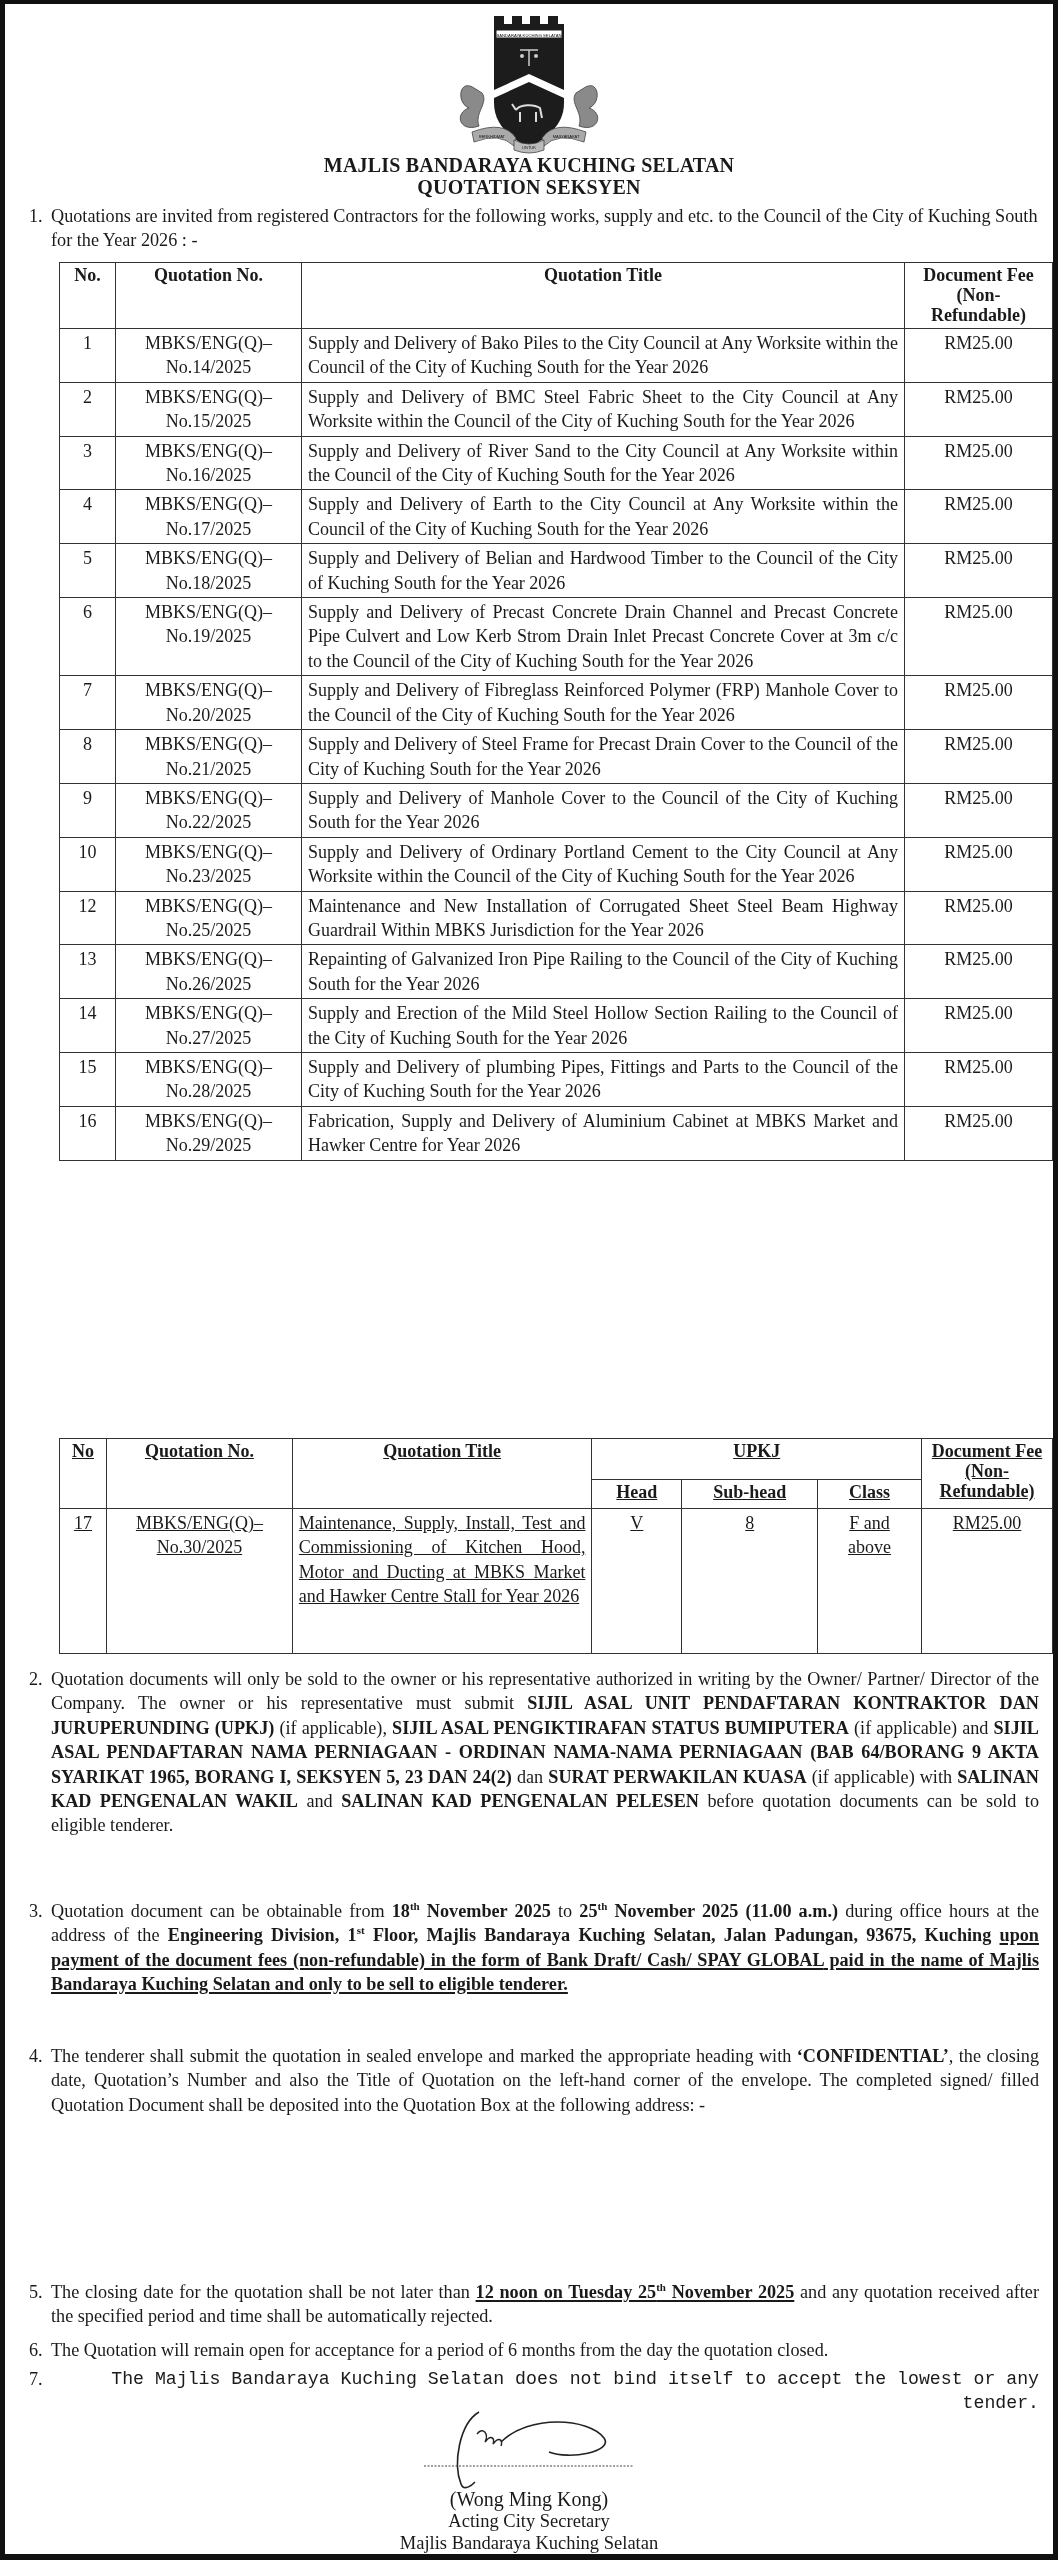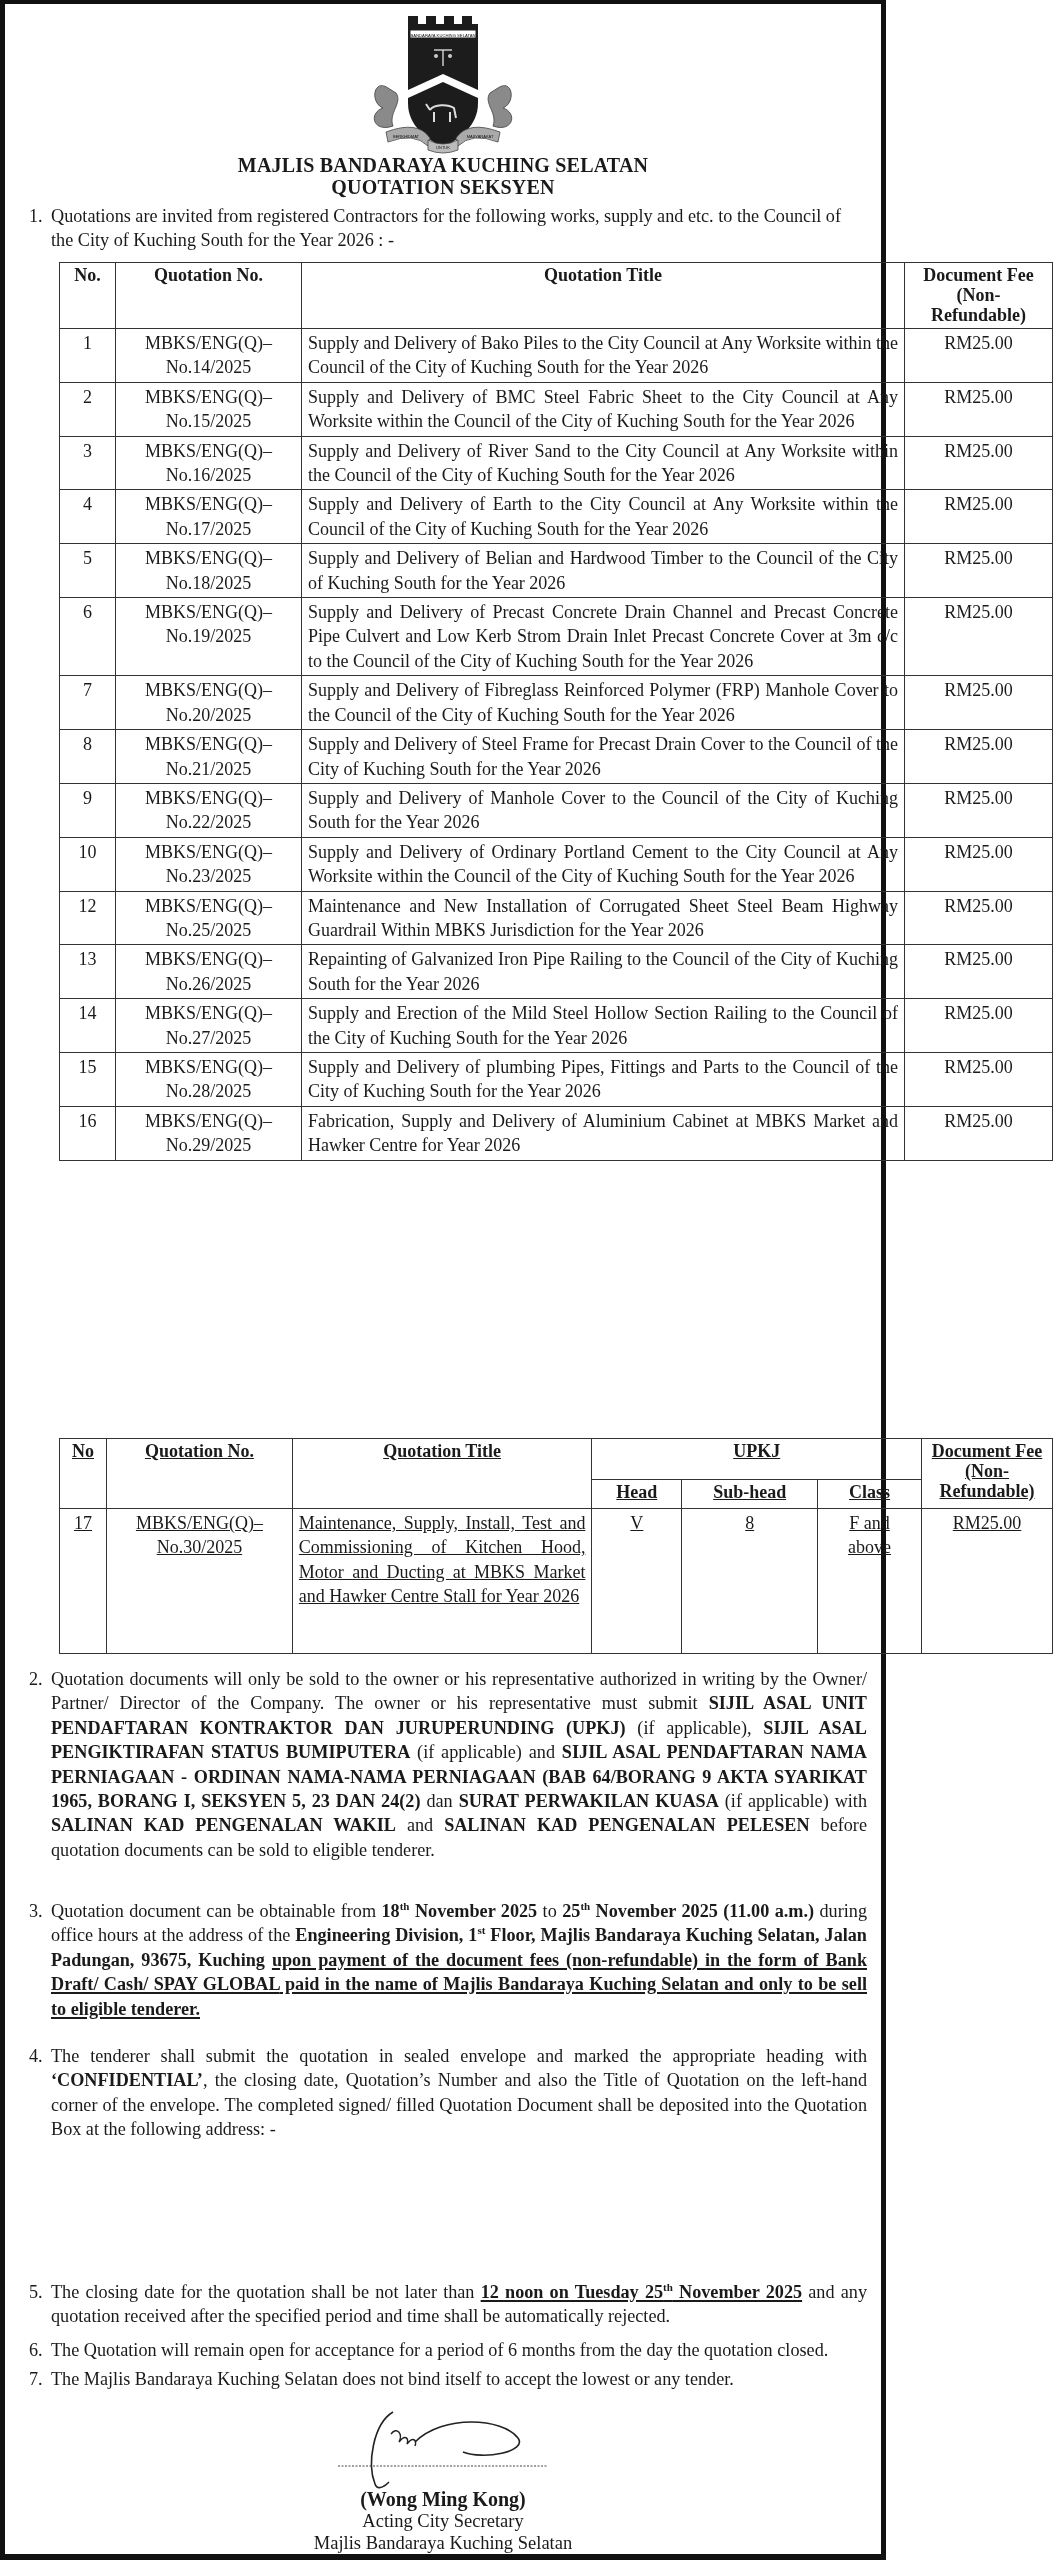--- a/index.html
+++ b/index.html
@@ -3,21 +3,21 @@
 <meta charset="utf-8">
 <style>
   html, body { margin: 0; padding: 0; background: #ffffff; }
   body {
     width: 1058px; height: 2560px; overflow: hidden;
     font-family: "Liberation Serif", "DejaVu Serif", serif;
     color: #1a1a1a;
   }
   .page {
     position: relative; box-sizing: border-box;
-    width: 886px; height: 2560px;
+    width: 1058px; height: 2560px;
     border-left: 5px solid #111; border-right: 5px solid #111;
     border-top: 4px solid #111; border-bottom: 6px solid #111;
     background: #fff;
   }
   .crest-wrap { position: absolute; left: 0; right: 0; top: 4px; height: 150px; display: flex; justify-content: center; }
   .title { position: absolute; left: 0; right: 0; top: 150px; text-align: center; font-weight: bold; font-size: 20px; line-height: 22px; letter-spacing: 0.2px; }
   .para { position: absolute; left: 24px; right: 14px; font-size: 18.2px; line-height: 24.4px; }
   .para .num { position: absolute; left: 0; top: 0; width: 20px; }
   .para .body { margin-left: 22px; text-align: justify; }
   table.qt { position: absolute; border-collapse: collapse; font-size: 18px; line-height: 24.4px; }
@@ -252,27 +252,27 @@
     </div>
   </div>
 
   <div class="para" style="top:2334px;">
     <span class="num">6.</span>
     <div class="body" style="text-align:left;">The Quotation will remain open for acceptance for a period of 6 months from the day the quotation closed.</div>
   </div>
 
   <div class="para" style="top:2363px;">
     <span class="num">7.</span>
-    <div class="body" style="text-align:left;">The Majlis Bandaraya Kuching Selatan does not bind itself to accept the lowest or any tender.</div>
+    <div class="body" style="text-align:right;font-family:Liberation Mono, monospace;">The Majlis Bandaraya Kuching Selatan does not bind itself to accept the lowest or any tender.</div>
   </div>
 
   <div class="sig-block">
     <svg width="220" height="90" viewBox="0 0 220 90" style="display:block;margin:0 auto;">
       <path d="M60 8 C40 20 34 60 42 80 C44 86 50 84 56 78" stroke="#222" stroke-width="1.6" fill="none"></path>
       <path d="M58 30 C64 22 70 30 66 38 C72 30 76 34 74 40 C80 32 84 36 82 42" stroke="#222" stroke-width="1.4" fill="none"></path>
       <path d="M82 38 C110 10 170 14 185 34 C195 48 150 56 130 48" stroke="#222" stroke-width="1.6" fill="none"></path>
       <line x1="5" y1="62" x2="215" y2="62" stroke="#444" stroke-width="1" stroke-dasharray="2,1.5"></line>
     </svg>
-    <div style="font-weight:bold;font-size:20px;margin-top:-6px;">(Wong Ming Kong)</div>
+    <div style="font-weight:normal;font-size:20px;margin-top:-6px;">(Wong Ming Kong)</div>
     <div>Acting City Secretary</div>
     <div>Majlis Bandaraya Kuching Selatan</div>
   </div>
 </div>
 
 </body></html>

